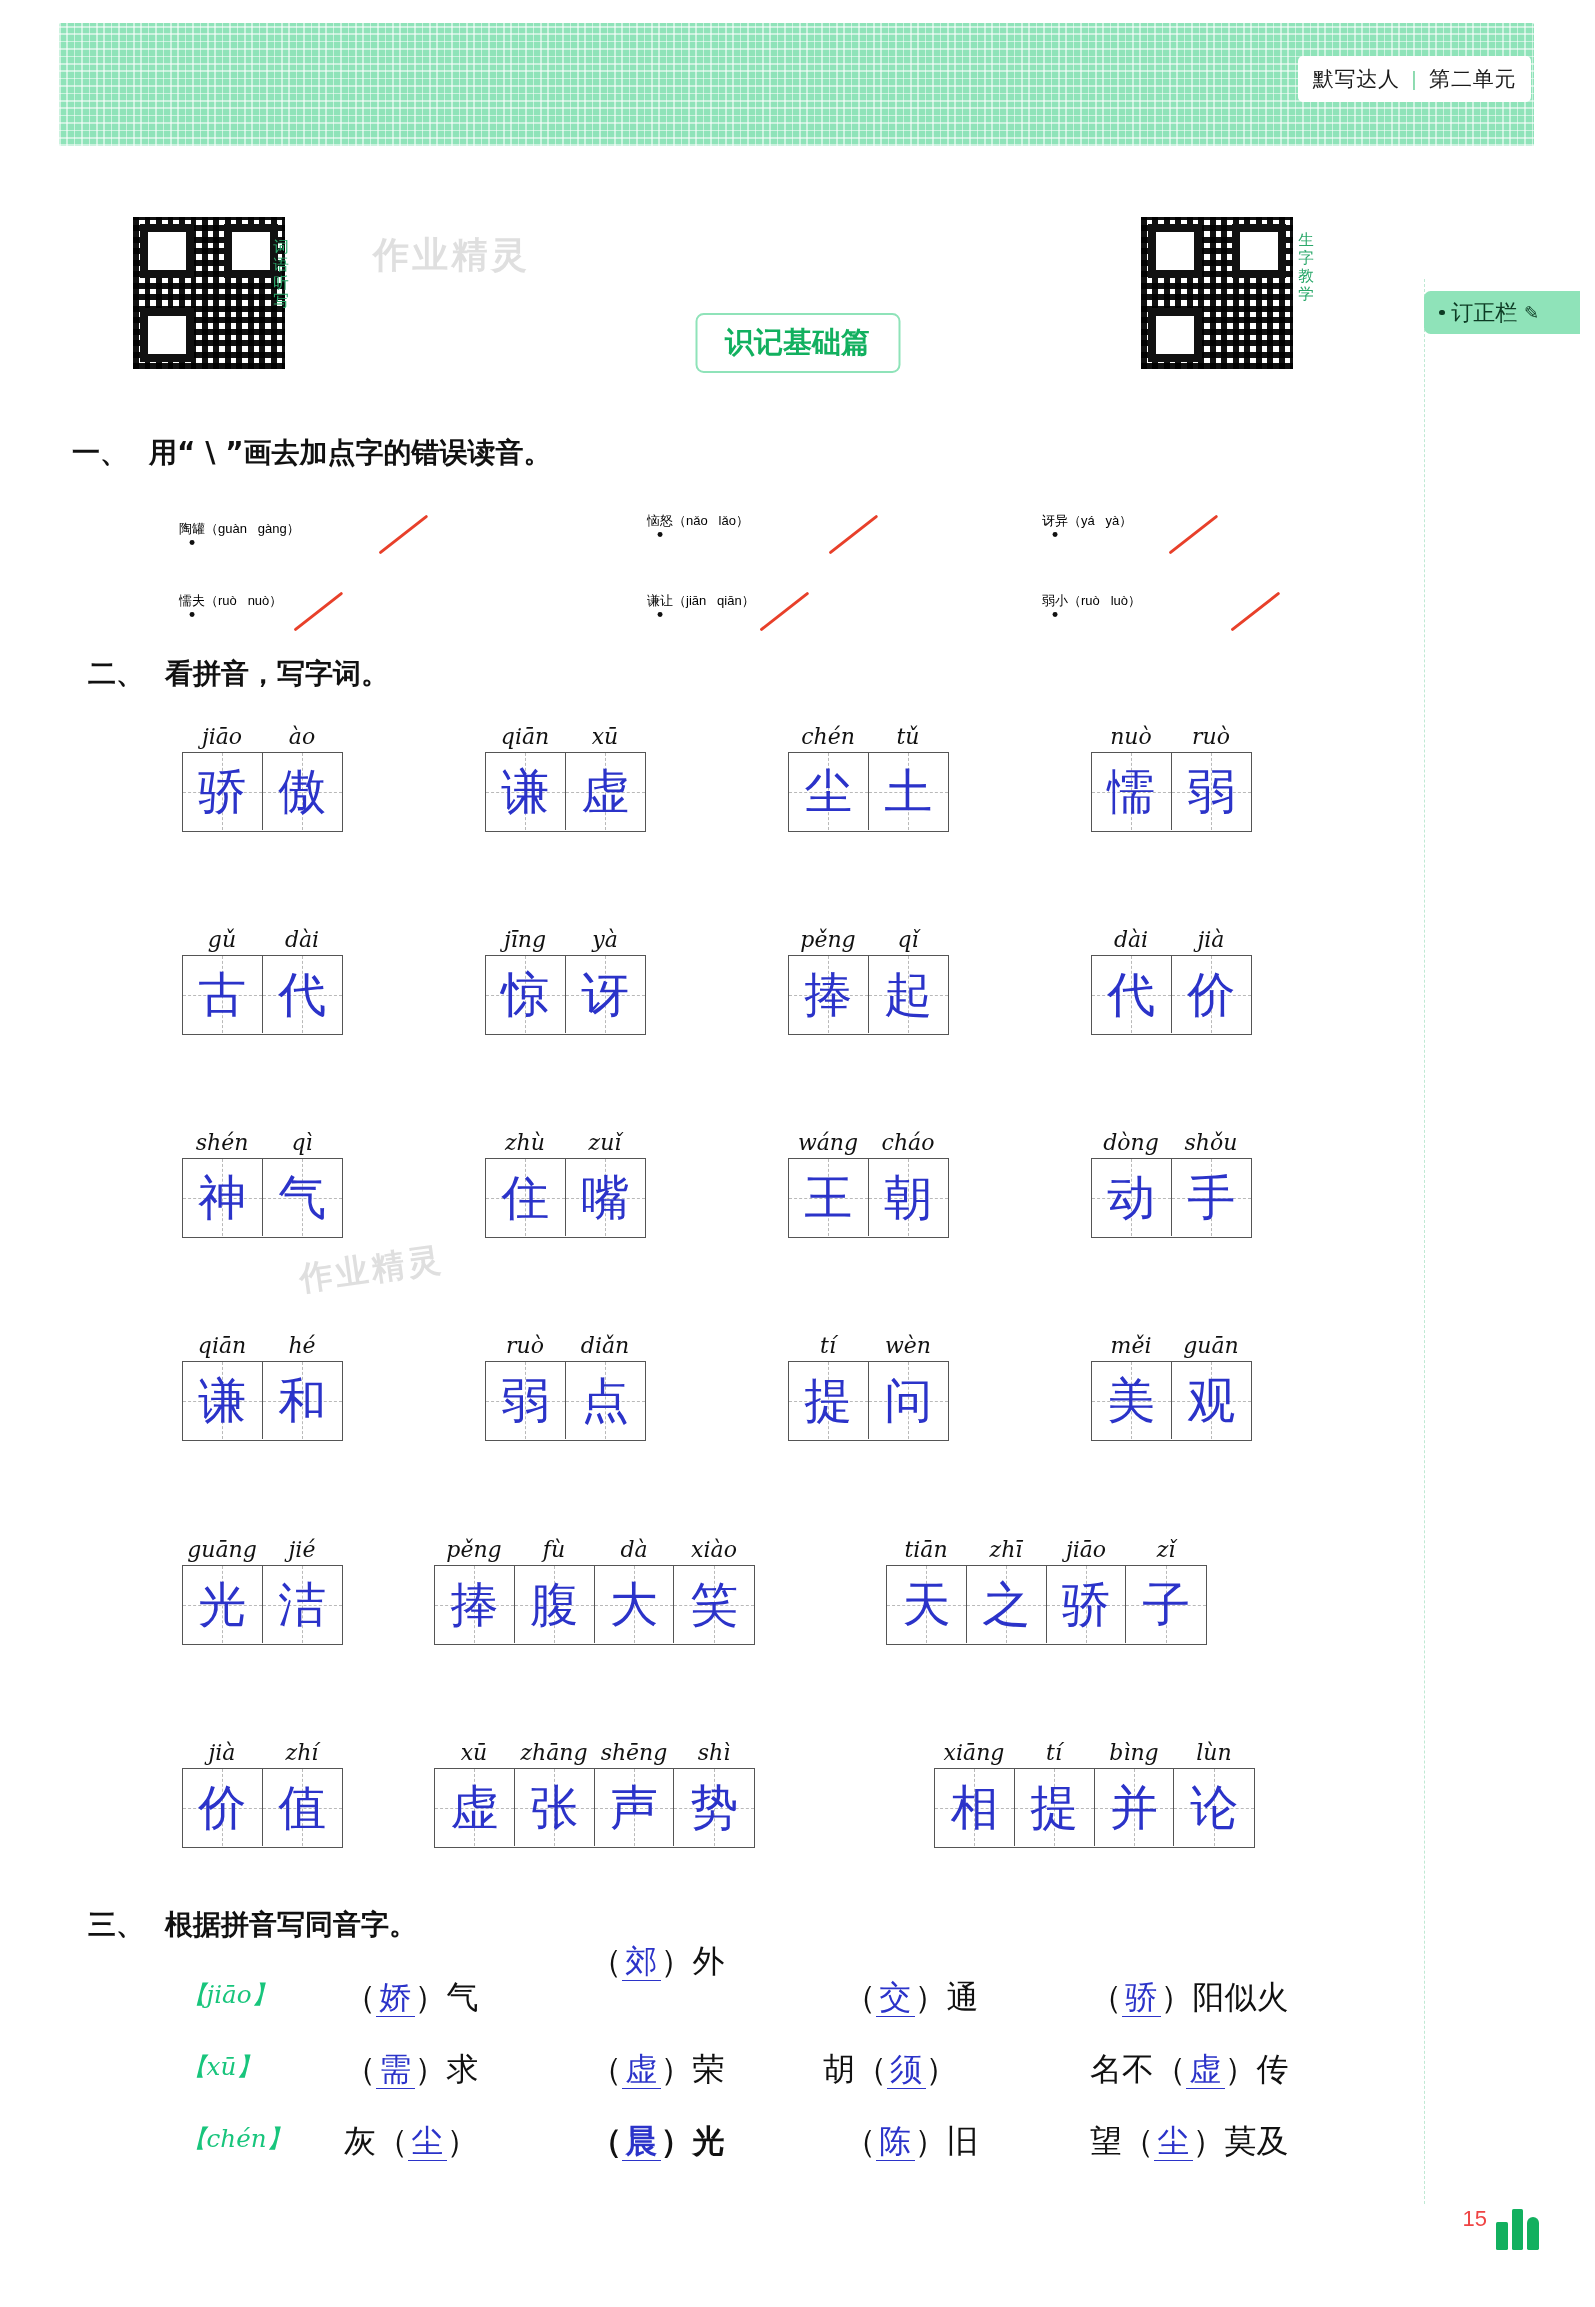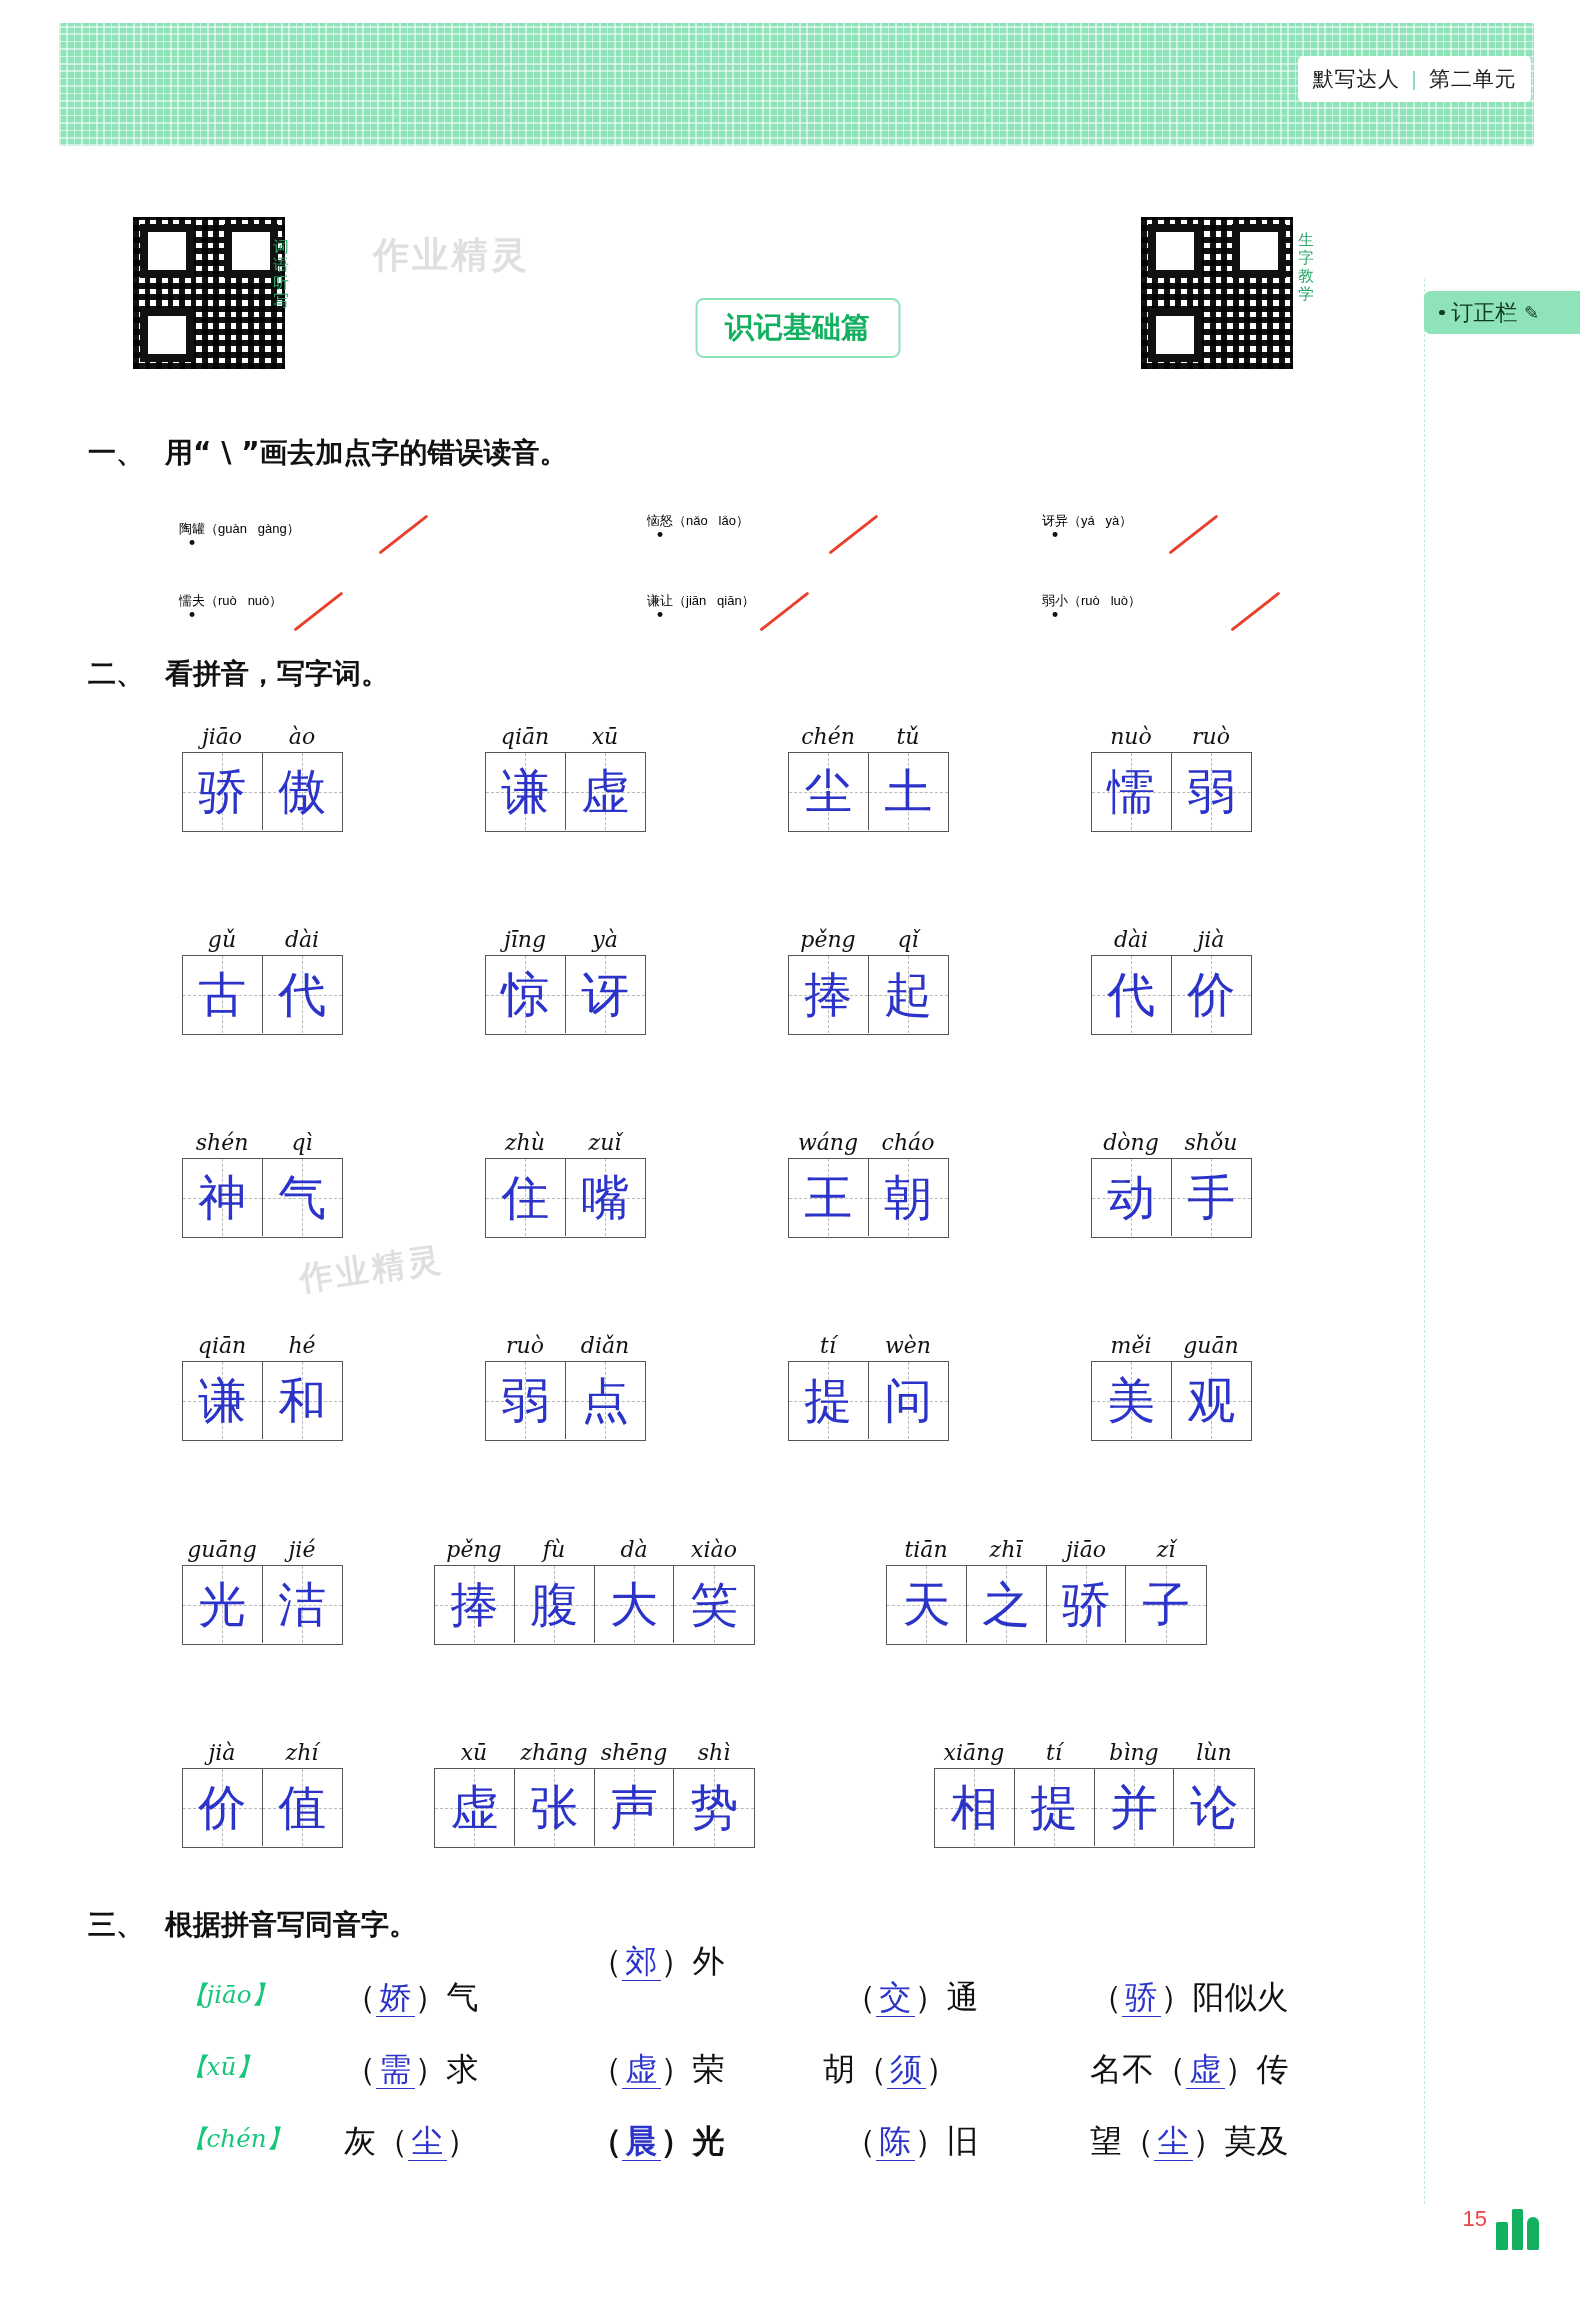--- a/index.html
+++ b/index.html
@@ -128,21 +128,21 @@
     width: 1595px;
     text-align: center;
     font-size: 38px;
     font-weight: bold;
     color: #12b05f;
     letter-spacing: 1.6px;
     font-family: "DejaVu Sans", sans-serif;
   }
   .sub-badge {
     position: absolute;
-    left: 50%; top: 298px;
+    left: 50%; top: 313px;
     transform: translateX(-50%);
     border: 2.5px solid #8fe3b9;
     border-radius: 8.2px;
     padding: 8.2px 28px;
     font-size: 29px;
     color: #12b05f;
     font-weight: bold;
     background: #ffffff;
     font-family: "DejaVu Sans", sans-serif;
   }
@@ -310,21 +310,21 @@
   <div class="qr" id="qr-right">
     <div class="qr-corner-bl"></div>
   </div>
   <div class="qr-label" id="qr-right-label">生字教学</div>
 
   <div class="sub-badge">识记基础篇</div>
 
   <div class="wm" id="wm1">作业精灵</div>
   <div class="wm" id="wm2">作业精灵</div>
 
-  <div class="sec" style="left:88px; top:434px;">
+  <div class="sec" style="left:72px; top:434px;">
     <span class="num">一、</span><span>用“ \ ”画去加点字的错误读音。</span>
   </div>
 
   <div class="item" style="left:179px; top:520px;">
     <span class="dotted">陶罐</span><span>（</span><span>guàn</span><span>&nbsp;&nbsp;&nbsp;</span><span>gàng</span><span>）</span>
   </div>
   <div class="strike" style="left:373px; top:533px;"></div>
 
   <div class="item" style="left:647px; top:512px;">
     <span class="dotted">恼怒</span><span>（</span><span>nǎo</span><span>&nbsp;&nbsp;&nbsp;</span><span>lǎo</span><span>）</span>

